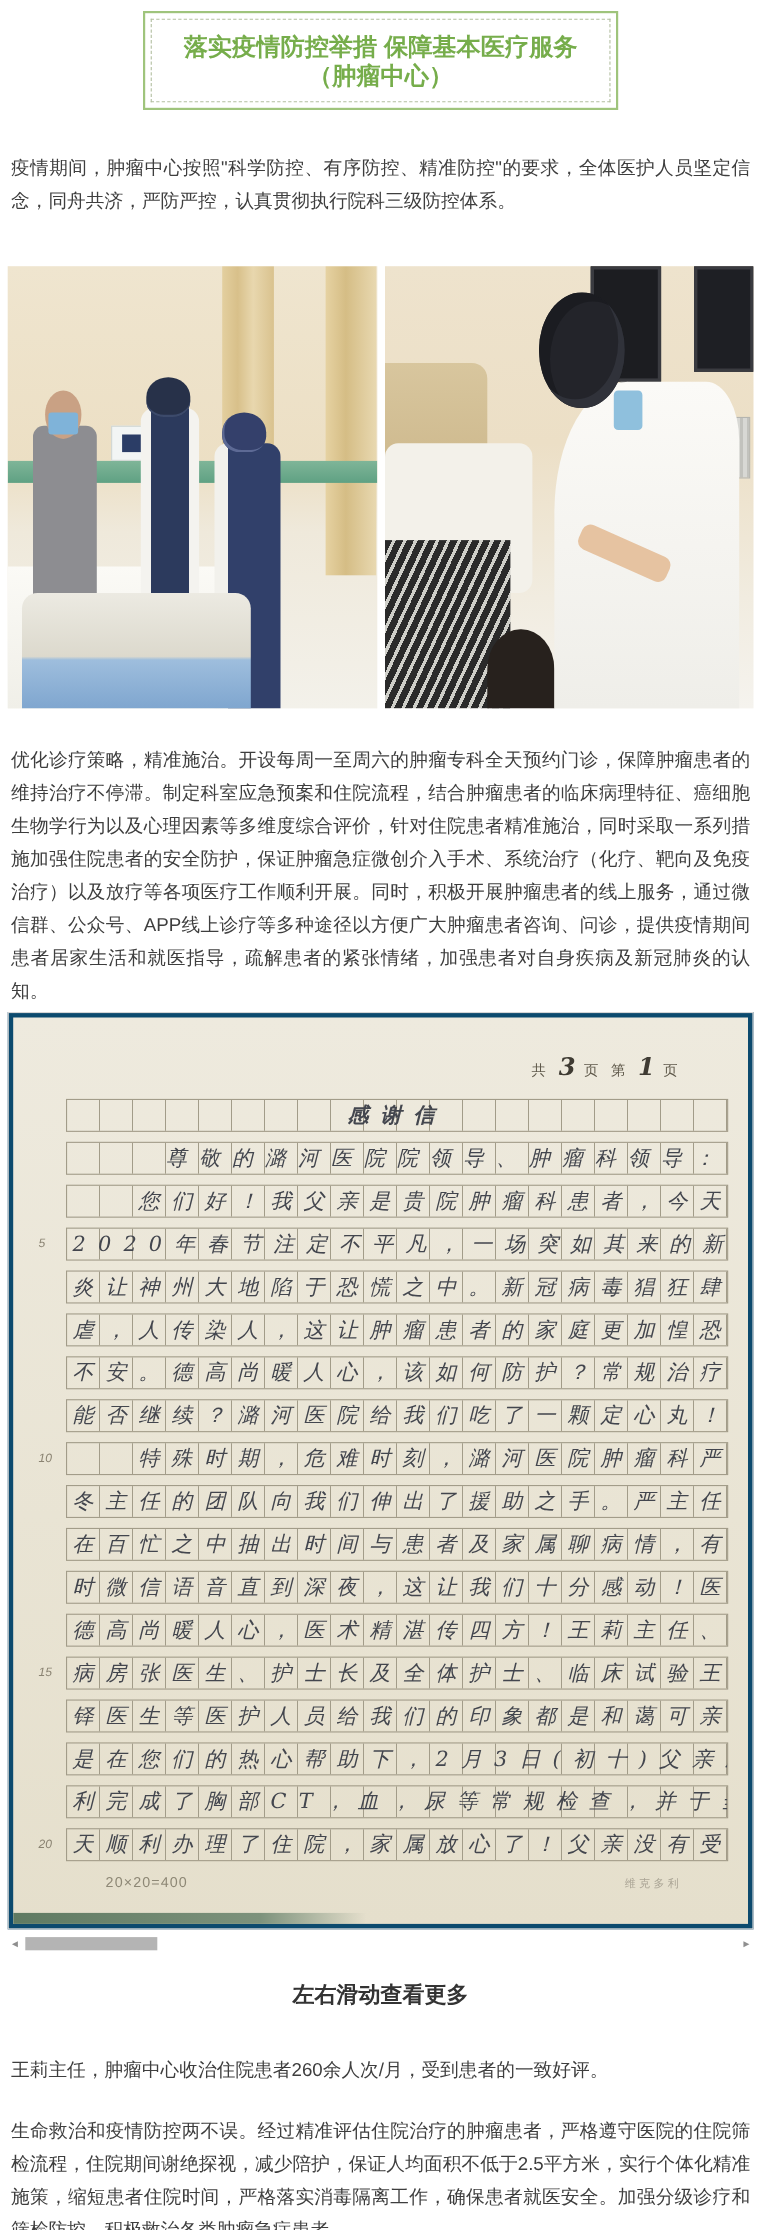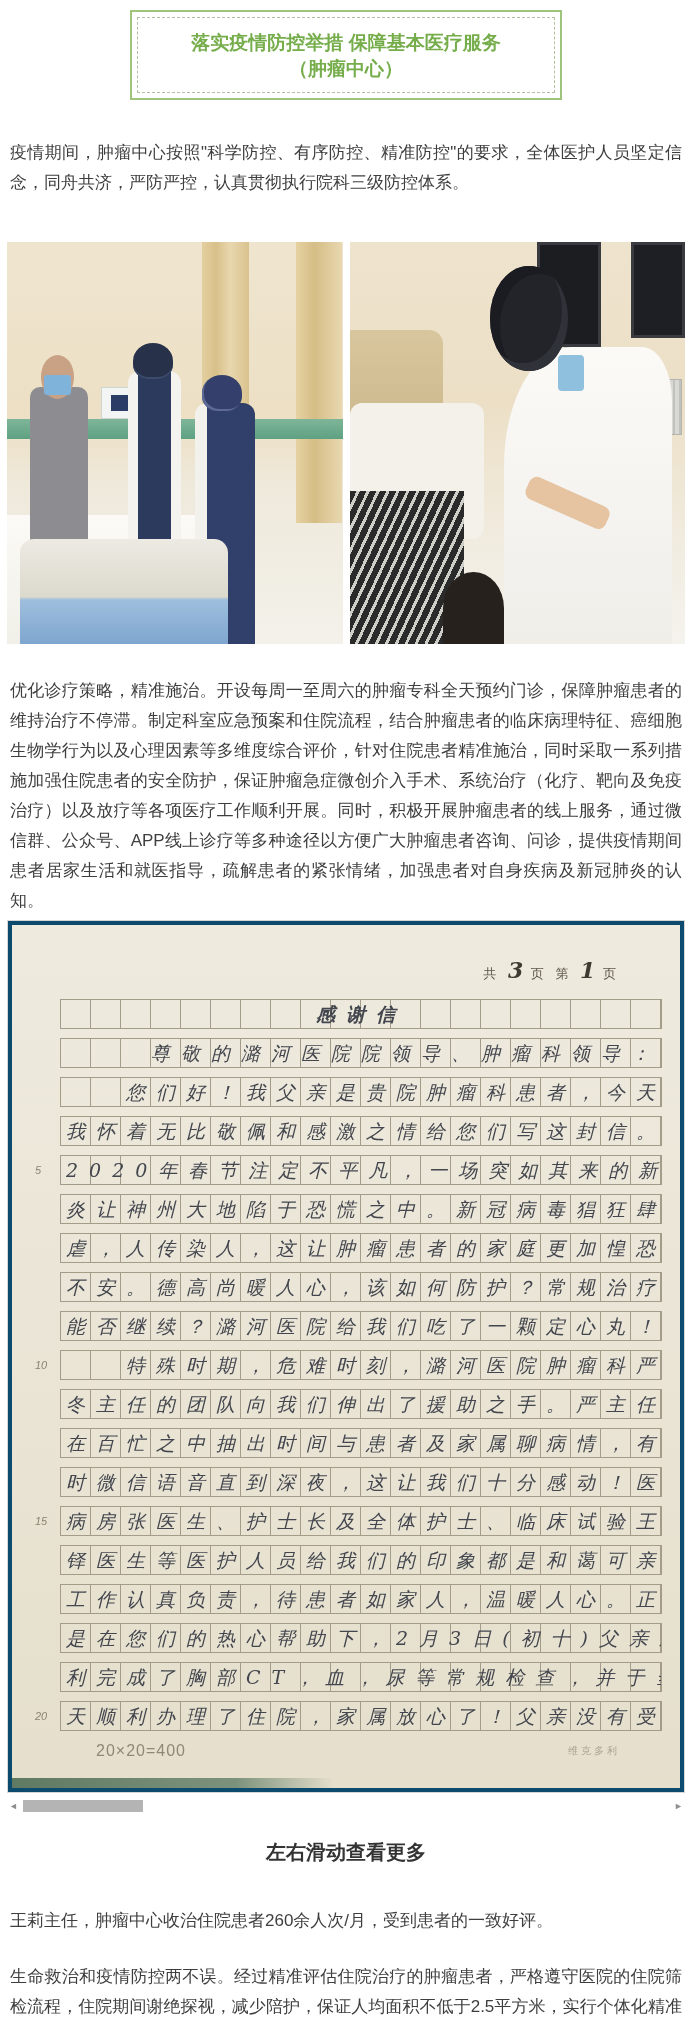--- a/index.html
+++ b/index.html
@@ -11,21 +11,21 @@
     margin: 0 auto;
   }
   
   .title-card {
     width: 432px; margin: 10px auto 0;
     border: 2px solid #9fc47c; padding: 5px; background:#fff;
   }
   .title-card-inner {
     border: 1px dashed #b2bfa0; padding: 12px 10px 10px;
     text-align: center; color:#76ad4b; font-weight: bold;
-    font-size: 19px; line-height: 26px;
+    font-size: 22px; line-height: 26px;
   }
   
   .para { margin: 0 10px; font-size: 17px; line-height: 30px; text-align: justify; color:#3e3e3e; }
   .para.first { margin-top: 38px; }
   .para.second { margin-top: 32px; }
   .para.third { margin-top: 40px; }
   .para.fourth { margin-top: 26px; margin-bottom: 22px; }
   
   .photo-row { display:flex; gap:7px; padding: 0 7px; margin-top: 44px; height: 402px; }
   .photo { position:relative; overflow:hidden; flex:1; }
@@ -64,21 +64,21 @@
   .page-info { text-align:right; margin: 16px 60px 16px 0; color:#5f594b; font-size:13px; letter-spacing:4px; }
   .page-info .num { font-family:"DejaVu Serif", serif; font-style:italic; font-weight:bold; font-size:22px; letter-spacing:0; color:#3f3b33; }
   .lines-wrap { margin-left:48px; width:602px; }
   .lrow { position:relative; height:30px; margin-bottom:9px; border:1px solid #a29c89;
           background-image:repeating-linear-gradient(to right, transparent 0 29px, #a29c89 29px 30px); }
   .lno { position:absolute; left:-26px; top:8px; font-size:11px; color:#8a8372; font-style:italic; }
   .ltxt { display:block; white-space:nowrap; overflow:hidden; padding-left:5px; line-height:29px;
           font-family:"DejaVu Serif", serif; font-style:italic; font-size:19px; letter-spacing:11px; color:#43464e;text-align:right; }
   .lrow.title-row .ltxt { text-align:center; padding-left:0; font-weight:bold; }
   .paper-foot { position:relative; height:22px; margin:2px 60px 0 48px; }
-  .foot-print { position:absolute; left:36px; top:2px; font-size:16px; color:#8e8876; letter-spacing:1px; }
+  .foot-print { position:absolute; left:36px; top:2px; font-size:13px; color:#8e8876; letter-spacing:1px; }
   .watermark { position:absolute; right:0; top:4px; font-size:10px; color:#aaa495; letter-spacing:3px; }
   .table-edge { position:absolute; left:0; bottom:0; width:48%; height:10px; background:linear-gradient(90deg,#5f7a62,#7d927c 70%,transparent); }
   
   .hscroll { position:relative; margin: 6px 7px 0; height:14px; }
   .hs-arrow { position:absolute; top:1px; font-size:9px; color:#8f8f8f; line-height:12px; }
   .hs-left { left:2px; } .hs-right { right:2px; }
   .hs-thumb { position:absolute; left:16px; top:1px; width:120px; height:12px; background:#b4b4b4; }
   
   .swipe-caption { margin-top:26px; text-align:center; font-size:20px; font-weight:bold; color:#333; }
 </style>
@@ -143,23 +143,20 @@
         <span class="ltxt">感谢信</span>
       </div>
 
     <div class="lrow">
           <span class="ltxt">尊敬的潞河医院院领导、肿瘤科领导：</span>
         </div>
         <div class="lrow">
           <span class="ltxt">　　您们好！我父亲是贵院肿瘤科患者，今天</span>
         </div>
         <div class="lrow">
-          <span class="ltxt">我怀着无比敬佩和感激之情给您们写这封信。</span>
-        </div>
-        <div class="lrow">
           <span class="lno">5</span>
           <span class="ltxt">2020年春节注定不平凡，一场突如其来的新冠肺</span>
         </div>
         <div class="lrow">
           <span class="ltxt">炎让神州大地陷于恐慌之中。新冠病毒猖狂肆</span>
         </div>
         <div class="lrow">
           <span class="ltxt">虐，人传染人，这让肿瘤患者的家庭更加惶恐</span>
         </div>
         <div class="lrow">
@@ -175,28 +172,28 @@
         <div class="lrow">
           <span class="ltxt">冬主任的团队向我们伸出了援助之手。严主任</span>
         </div>
         <div class="lrow">
           <span class="ltxt">在百忙之中抽出时间与患者及家属聊病情，有</span>
         </div>
         <div class="lrow">
           <span class="ltxt">时微信语音直到深夜，这让我们十分感动！医</span>
         </div>
         <div class="lrow">
+          <span class="ltxt">德高尚暖人心，医术精湛传四方！王莉主任、</span>
+        </div>
+        <div class="lrow">
           <span class="lno">15</span>
           <span class="ltxt">病房张医生、护士长及全体护士、临床试验王</span>
         </div>
         <div class="lrow">
           <span class="ltxt">铎医生等医护人员给我们的印象都是和蔼可亲，</span>
-        </div>
-        <div class="lrow">
-          <span class="ltxt">工作认真负责，待患者如家人，温暖人心。正</span>
         </div>
         <div class="lrow">
           <span class="ltxt">是在您们的热心帮助下，2月3日(初十)父亲顺</span>
         </div>
         <div class="lrow">
           <span class="ltxt">利完成了胸部CT，血，尿等常规检查，并于当</span>
         </div>
         <div class="lrow">
           <span class="lno">20</span>
           <span class="ltxt">天顺利办理了住院，家属放心了！父亲没有受</span>

